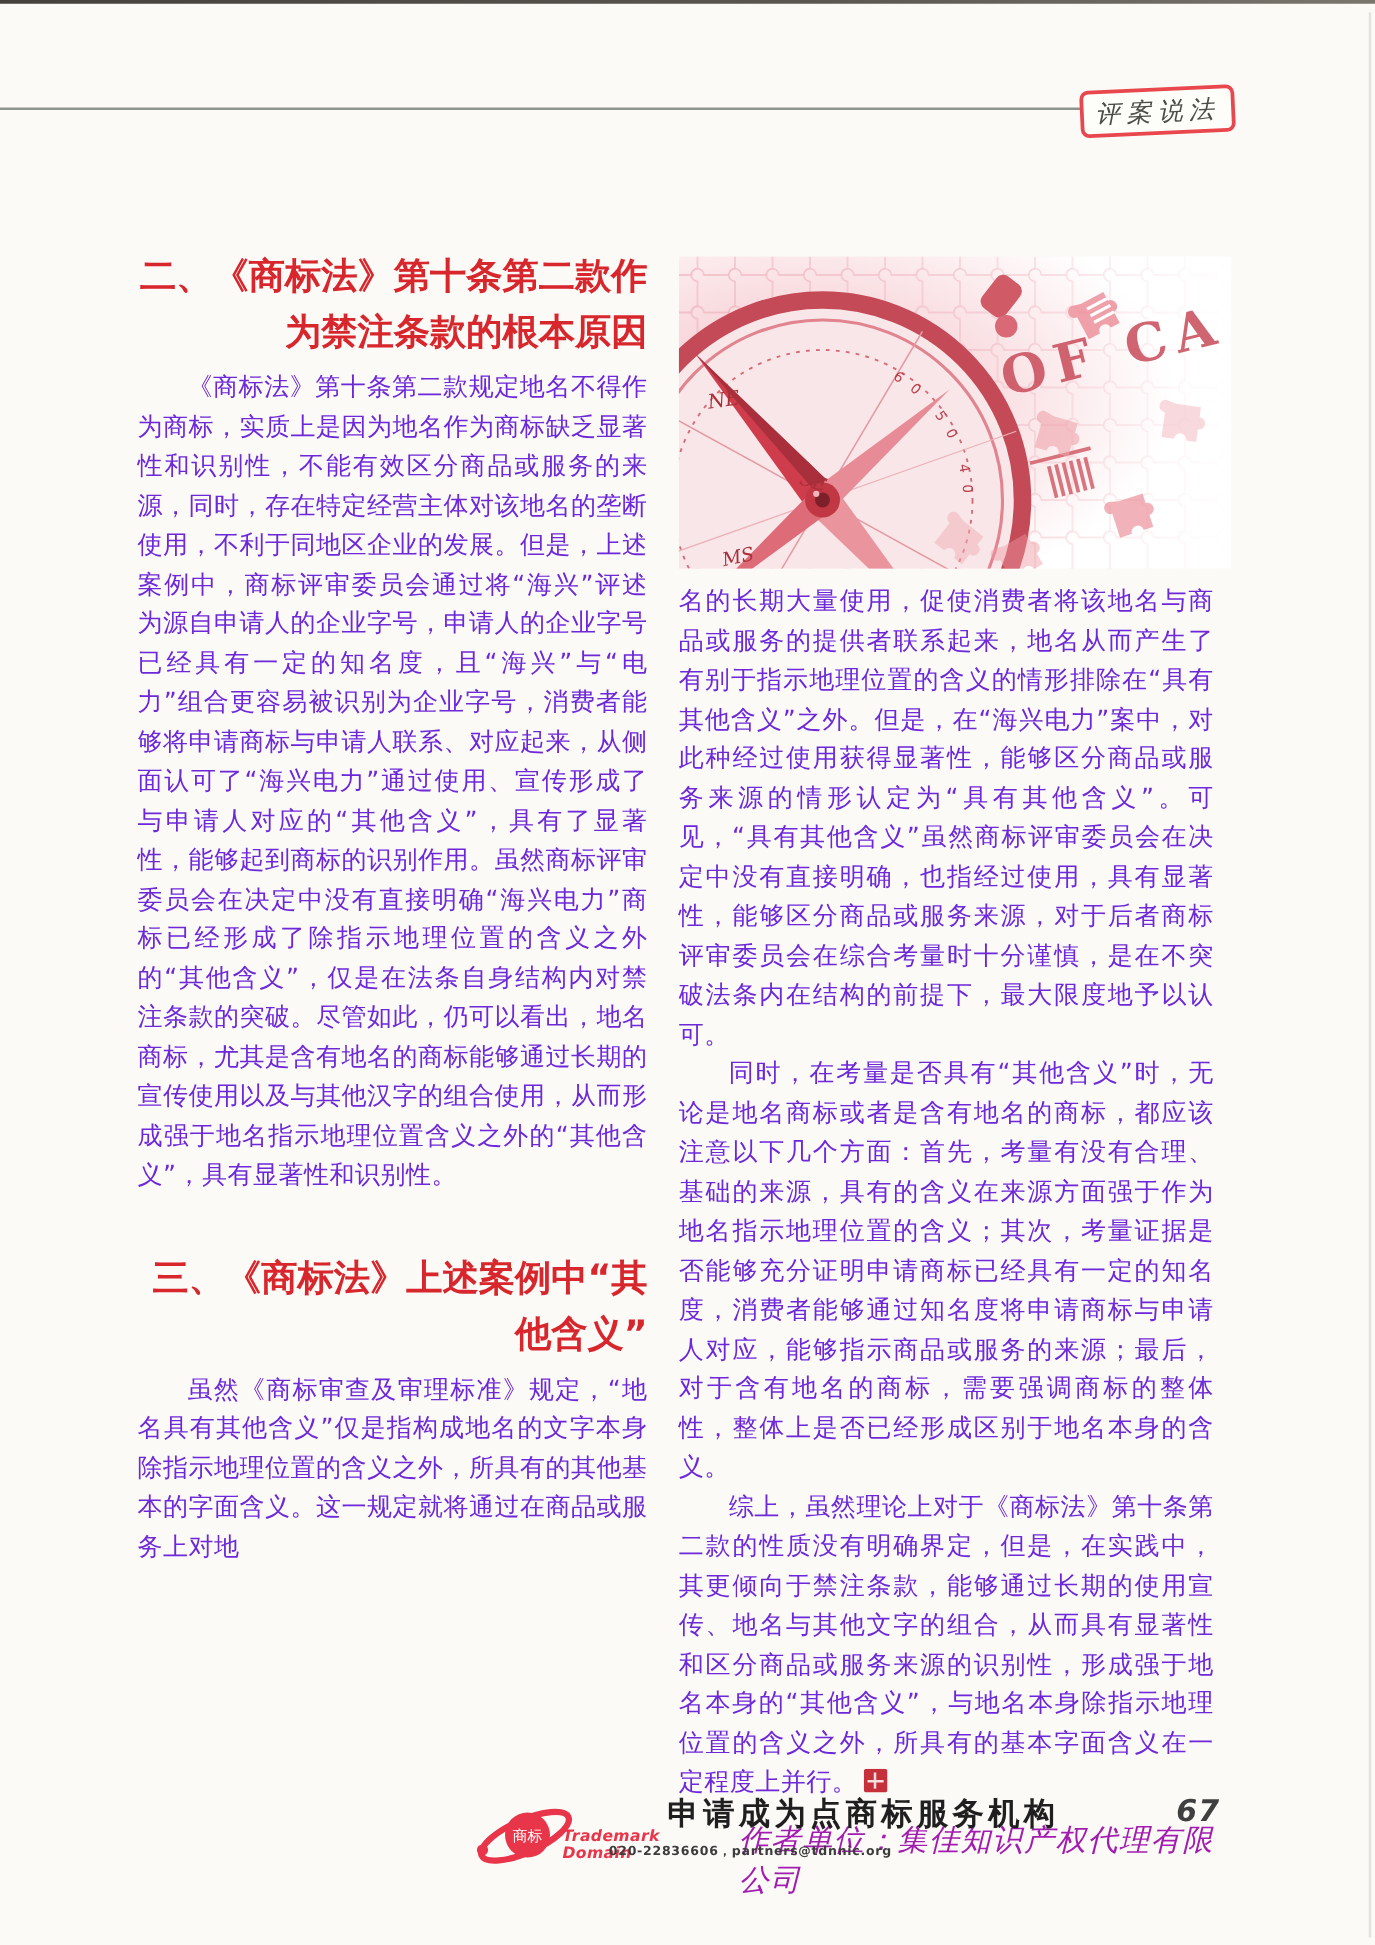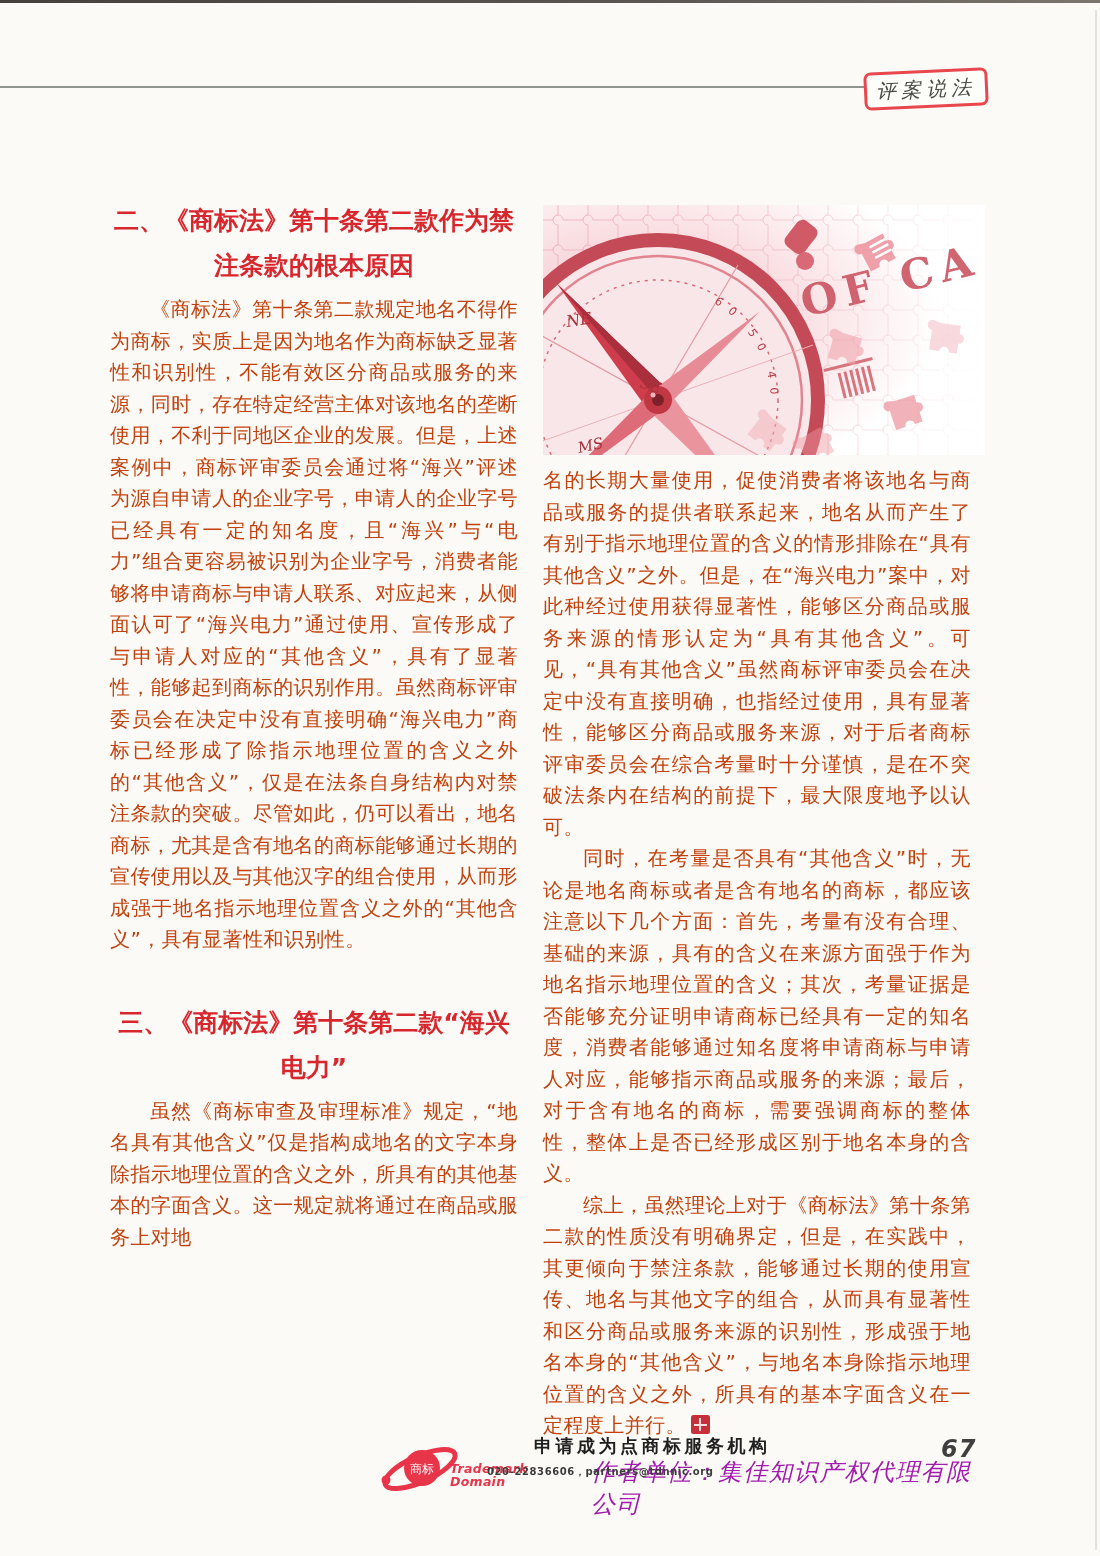--- a/index.html
+++ b/index.html
@@ -25,27 +25,27 @@
     transform:rotate(-2.6deg);
     display:flex;align-items:center;justify-content:center;
     font-family:"DejaVu Serif", serif;font-style:italic;
     font-size:20px;letter-spacing:5px;color:#4c4c49;
   }
   
   .col{position:absolute;text-align:justify;}
   .col-left{left:110px;top:198px;width:408px;}
   .col-right{left:543px;top:205px;width:428px;}
   .heading{
-    color:#d8262d;font-weight:bold;font-size:25px;line-height:45px;
-    text-align:center;margin:0 0 6px 0;
+    color:#d8262d;font-weight:bold;font-size:29px;line-height:45px;
+    text-align:right;margin:0 0 6px 0;
   }
   .heading.h3{margin-top:44px;}
   p.body{
     font-size:20px;line-height:31.5px;letter-spacing:.4px;
-    margin:0 0 0 0;color:#c2410c;
+    margin:0 0 0 0;color:#6d28d9;
   }
   p.body.indent{text-indent:2em;}
   p.body + p.body{margin-top:0;}
   .figure-wrap{width:442px;height:250px;margin:0 0 10px -0px;overflow:hidden;}
   .author{
     margin:14px 0 0 2em;
     font-family:"DejaVu Serif", serif;font-style:italic;
     font-size:24px;color:#a21caf;letter-spacing:1px;
   }
   .seal{
@@ -55,21 +55,21 @@
     background-size:2px 68%,68% 2px;background-position:center,center;background-repeat:no-repeat;
   }
   
   .footer{position:absolute;left:0;top:1430px;width:1100px;height:90px;}
   .logo{position:absolute;left:378px;top:6px;}
   .logo-en{
     position:absolute;left:450px;top:32px;color:#e8354a;font-weight:bold;
     font-style:italic;font-size:12.5px;line-height:13px;letter-spacing:.3px;
   }
   .footer-text{position:absolute;left:487px;top:4px;}
-  .slogan{font-size:18px;font-weight:bold;letter-spacing:3.5px;color:#1f1f1f;padding-left:47px;}
+  .slogan{font-size:25px;font-weight:bold;letter-spacing:3.5px;color:#1f1f1f;padding-left:47px;}
   .contact{font-size:10px;font-weight:bold;color:#3c3c3c;margin-top:7px;letter-spacing:.6px;}
   .page-number{
     position:absolute;left:941px;top:5px;
     font-size:24px;font-weight:bold;font-style:italic;color:#3f3f3f;letter-spacing:1px;
   }
 </style>
 </head>
 <body>
 
 <div class="page">
@@ -78,21 +78,21 @@
   <div class="right-edge"></div>
 
   <div class="header-rule"></div>
   <div class="header-tab">
     <span>评案说法</span>
   </div>
 
   <div class="col col-left">
     <h2 class="heading">二、《商标法》第十条第二款作为禁注条款的根本原因</h2>
     <p class="body indent">《商标法》第十条第二款规定地名不得作为商标，实质上是因为地名作为商标缺乏显著性和识别性，不能有效区分商品或服务的来源，同时，存在特定经营主体对该地名的垄断使用，不利于同地区企业的发展。但是，上述案例中，商标评审委员会通过将“海兴”评述为源自申请人的企业字号，申请人的企业字号已经具有一定的知名度，且“海兴”与“电力”组合更容易被识别为企业字号，消费者能够将申请商标与申请人联系、对应起来，从侧面认可了“海兴电力”通过使用、宣传形成了与申请人对应的“其他含义”，具有了显著性，能够起到商标的识别作用。虽然商标评审委员会在决定中没有直接明确“海兴电力”商标已经形成了除指示地理位置的含义之外的“其他含义”，仅是在法条自身结构内对禁注条款的突破。尽管如此，仍可以看出，地名商标，尤其是含有地名的商标能够通过长期的宣传使用以及与其他汉字的组合使用，从而形成强于地名指示地理位置含义之外的“其他含义”，具有显著性和识别性。</p>
-    <h2 class="heading h3">三、《商标法》第十条第二款“海兴电力”</h2>
+    <h2 class="heading h3">三、《商标法》上述案例中“其他含义”</h2>
     <p class="body indent">虽然《商标审查及审理标准》规定，“地名具有其他含义”仅是指构成地名的文字本身除指示地理位置的含义之外，所具有的其他基本的字面含义。这一规定就将通过在商品或服务上对地</p>
   </div>
 
   <div class="col col-right">
 
     <div class="figure-wrap">
       <svg width="442" height="250" viewBox="0 0 442 250">
         <defs>
           <radialGradient id="bgGrad" cx="22%" cy="45%" r="85%">
             <stop offset="0%" stop-color="#f3bec6"></stop>

